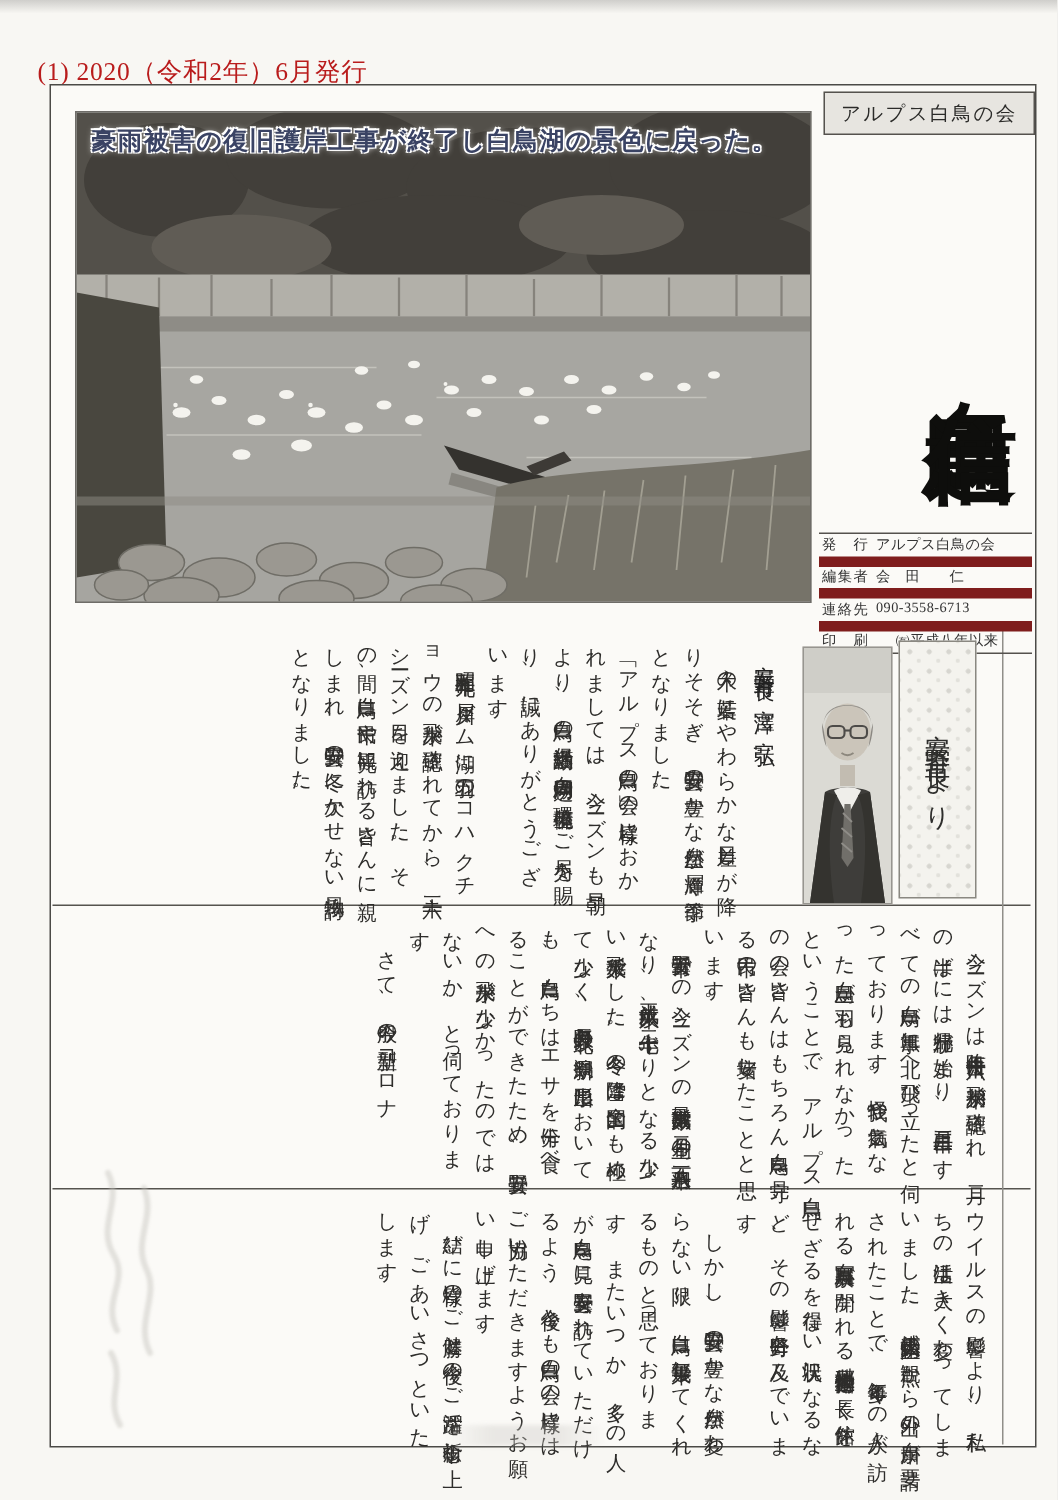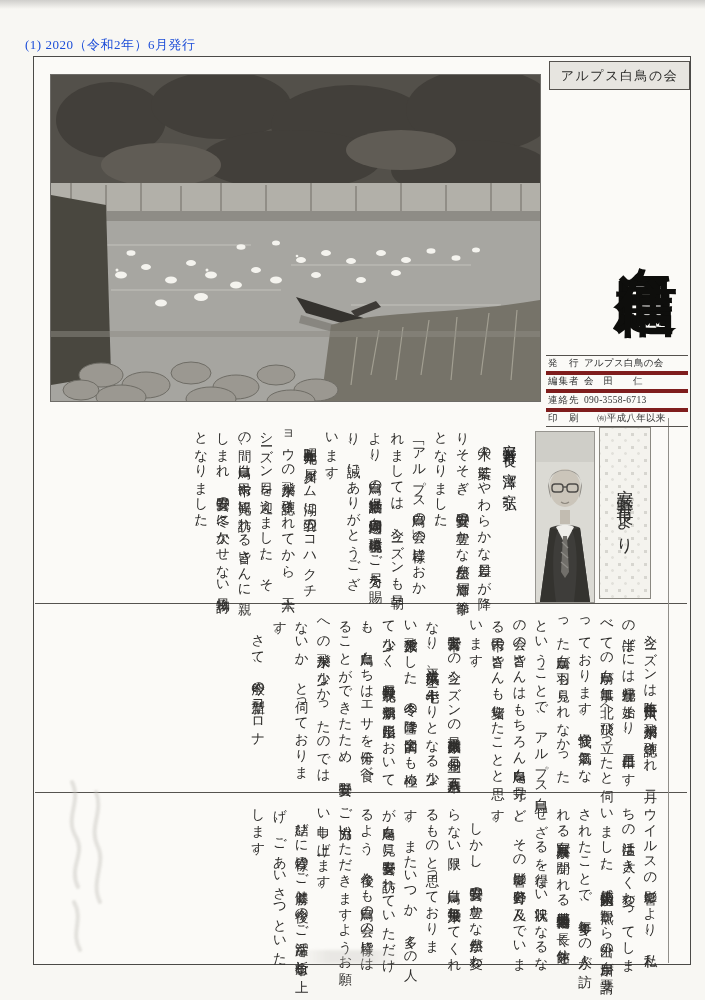--- a/index.html
+++ b/index.html
@@ -1,21 +1,21 @@
 <!DOCTYPE html>
 <html lang="ja"><head>
 <meta charset="utf-8">
 <style>
   html,body{margin:0;padding:0;background:#e9e8e5;}
   .page{position:relative;width:705px;height:1000px;background:#f8f7f3;overflow:hidden;
         font-family:"Liberation Serif","DejaVu Serif",serif;color:#2f2f2f;}
   .scan-top{position:absolute;left:0;top:0;width:705px;height:9px;
         background:linear-gradient(#cfcecb,#f8f7f3);}
   
-  .hdr-left{position:absolute;left:25px;top:36px;font-size:13px;letter-spacing:.5px;color:#1d4ed8;}
+  .hdr-left{position:absolute;left:25px;top:36px;font-size:17px;letter-spacing:.5px;color:#b91c1c;}
   .hdr-title{position:absolute;left:50%;top:31px;transform:translateX(-50%);
         font-size:20px;font-weight:bold;letter-spacing:14px;white-space:nowrap;color:#1c1c1c;}
   .hdr-right{position:absolute;right:26px;top:42px;font-size:15px;letter-spacing:1px;color:#222;margin-top:40px;}
   
   .frame{position:absolute;left:33px;top:56px;width:656px;height:907px;
         border:1.5px solid #4b4a47;background:#fbfaf7;}
   .divider{position:absolute;left:35px;width:652px;height:0;border-top:1.5px solid #55534f;}
   .d1{top:603px;} .d2{top:792px;}
   .right-rule{position:absolute;left:668px;top:418px;width:1px;height:545px;background:#908e89;}
   
@@ -27,21 +27,21 @@
   
   .club-box{position:absolute;left:549px;top:61px;width:139px;height:27px;
         border:1px solid #55524e;background:#e7e5e0;display:flex;align-items:center;justify-content:center;
         font-size:13px;letter-spacing:1.5px;color:#2b2b29;}
   .callig{position:absolute;left:552px;top:90px;width:136px;height:268px;
         display:flex;justify-content:center;writing-mode:vertical-rl;
         font-size:62px;font-weight:900;letter-spacing:3px;color:#0e0e0c;}
   .pub-box{position:absolute;left:546px;top:355px;width:142px;
         border-top:1.5px solid #54514d;border-bottom:1.5px solid #54514d;}
   .pub-row{display:flex;align-items:center;height:14.5px;font-size:9.5px;color:#333;
-        border-bottom:4px solid #7f1d1d;padding:0 2px;}
+        border-bottom:7px solid #7f1d1d;padding:0 2px;}
   .pub-row:last-child{border-bottom:none;gap:13px;}
   .pub-label{width:36px;letter-spacing:1px;}
   .pub-value{flex:1;letter-spacing:.3px;}
   
   .banner{position:absolute;left:599px;top:427px;width:50px;height:170px;border:1px solid #8a8881;
         background-color:#f4f3ee;
         background-image:radial-gradient(#d7d6d0 1.5px,transparent 1.9px),
                          radial-gradient(#e2e1db 1.2px,transparent 1.6px);
         background-size:13px 13px,13px 13px;background-position:0 0,6px 6px;
         display:flex;align-items:center;justify-content:center;}
@@ -171,20 +171,21 @@
         <ellipse cx="225" cy="300" rx="19" ry="10"></ellipse>
           <ellipse cx="265" cy="315" rx="22" ry="11"></ellipse>
         <ellipse cx="70" cy="322" rx="25" ry="12"></ellipse>
           <ellipse cx="160" cy="324" rx="25" ry="12"></ellipse>
         <ellipse cx="240" cy="326" rx="24" ry="11"></ellipse>
           <ellipse cx="30" cy="315" rx="18" ry="10"></ellipse>
       </g>
       <path d="M0 256 L489 256 L489 262 L0 262 Z" fill="#8d8b84" opacity=".5"></path>
     </svg>
     <div class="caption">
+      <div>豪雨被害の復旧護岸工事が終了し白鳥湖の景色に戻った。</div>
     </div>
   </div>
 
   <div class="club-box">アルプス白鳥の会</div>
   <div class="callig">白鳥通信</div>
   <div class="pub-box">
       <div class="pub-row">
         <span class="pub-label">発　行</span>
         <span class="pub-value">アルプス白鳥の会</span>
       </div>

